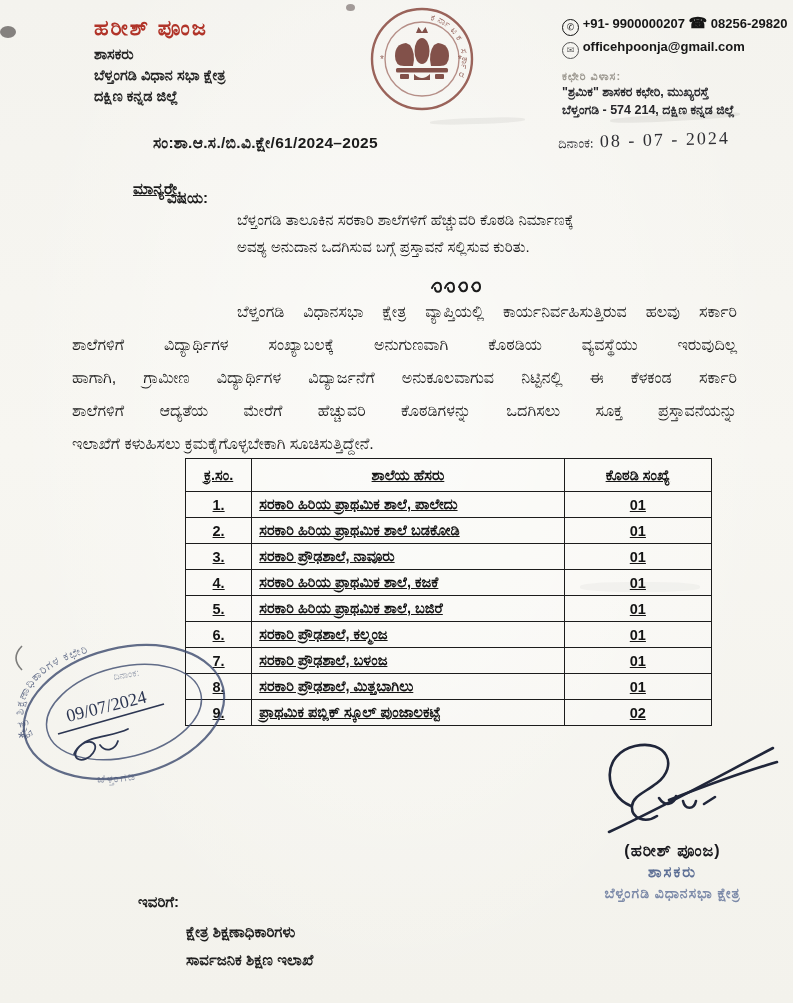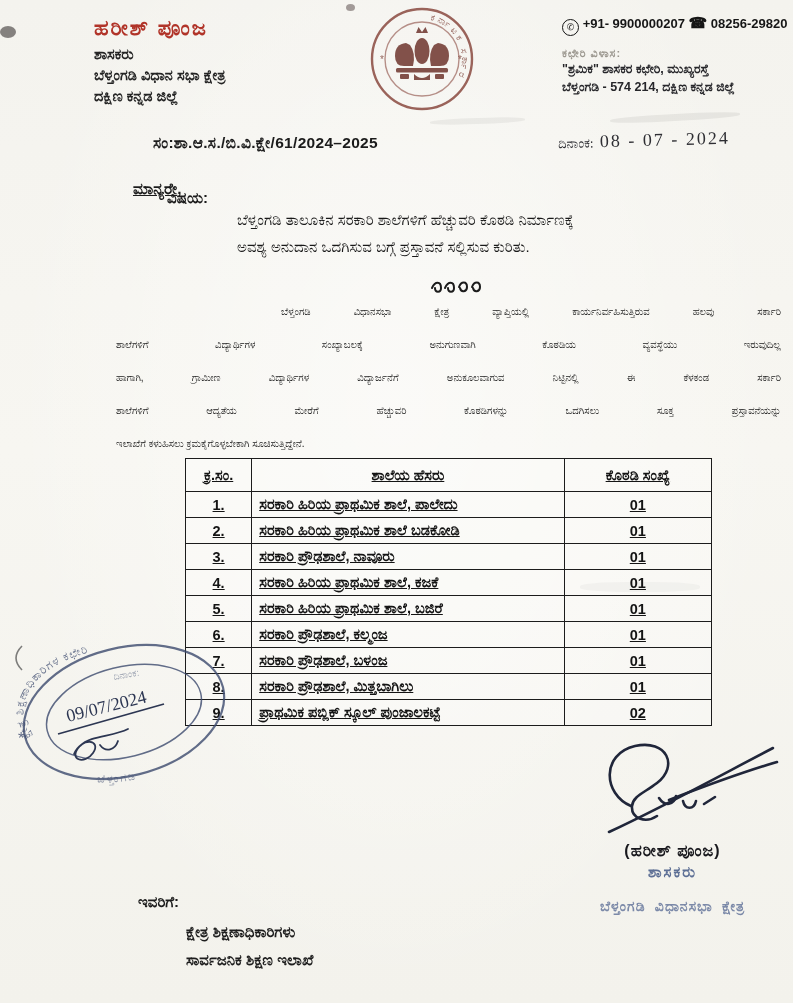--- a/index.html
+++ b/index.html
@@ -23,22 +23,22 @@
   .addr{font-size:12.5px; font-weight:bold; color:#26262a; line-height:18px; white-space:nowrap;}
   
   .ref{font-size:15.5px; font-weight:bold; letter-spacing:.3px;}
   .hand{font-family:cursive; color:#2e2e33;}
   .date-line{font-size:18px; letter-spacing:2px; transform:rotate(-1.5deg);}
   .date-label{font-size:13px; letter-spacing:0;}
   
   .salut{font-size:15.5px; font-weight:bold;}
   .subj-label{font-size:15px; font-weight:bold;}
   .subj-line{font-size:15px; line-height:27px; color:#191919; font-weight:500;}
-  .body-line{font-size:10px; line-height:33px; color:#181818; width:665px;
-             text-align:justify; text-align-last:justify;margin-left:44px;}
+  .body-line{font-size:16px; line-height:33px; color:#181818; width:665px;
+             text-align:justify; text-align-last:justify;}
   .body-line.first{padding-left:165px; width:500px;}
   .body-line.last{text-align-last:left;}
   
   table.schools{border-collapse:collapse; background:rgba(255,255,255,.25);}
   table.schools th, table.schools td{border:1.8px solid #1c1c1c; font-size:14.5px; color:#141414; padding:1px 7px;text-decoration:underline;}
   table.schools th{height:30px; font-weight:bold;}
   table.schools td{height:23px; font-weight:600;}
   td.c, th.c{text-align:center;}
   td.l{text-align:left;}
   
@@ -93,20 +93,24 @@
     </g>
   </svg>
 
   <div class="abs" style="left:562px; top:12px;">
     <div class="contact">
       <span class="cicon">✆</span>
       <span>+91- 9900000207</span>
       <span style="font-size:15px;">☎</span>
       <span>08256-29820</span>
     </div>
+    <div class="contact">
+      <span class="cicon" style="color:#555;border-color:#555;">✉</span>
+      <span>officehpoonja@gmail.com</span>
+    </div>
     <div class="addr-label" style="margin-top:11px;">ಕಛೇರಿ ವಿಳಾಸ:</div>
     <div class="addr">"ಶ್ರಮಿಕ" ಶಾಸಕರ ಕಛೇರಿ, ಮುಖ್ಯರಸ್ತೆ</div>
     <div class="addr">ಬೆಳ್ತಂಗಡಿ - 574 214, ದಕ್ಷಿಣ ಕನ್ನಡ ಜಿಲ್ಲೆ</div>
   </div>
 
   <div class="abs ref" style="left:134px; top:134px;margin-left:19px;">ಸಂ:ಶಾ.ಆ.ಸ./ಬಿ.ವಿ.ಕ್ಷೇ/61/2024–2025</div>
   <div class="abs hand date-line" style="left:558px; top:130px;">
     <span class="date-label">ದಿನಾಂಕ:</span>
     <span>08 - 07 - 2024</span>
   </div>
@@ -215,21 +219,21 @@
     <svg width="210" height="100" viewBox="0 0 210 100" style="margin-left:10px;">
       <g stroke="#20263a" stroke-width="2.6" fill="none" stroke-linecap="round">
         <path d="M58,68 C30,56 28,16 62,8 C94,1 106,28 84,45 C71,55 60,58 59,68 C58,80 72,86 84,78"></path>
         <path d="M36,94 C92,68 150,36 200,10"></path>
         <path d="M96,62 C132,48 170,34 204,24"></path>
         <path d="M86,60 c6,9 15,7 17,-2 m7,5 c2,9 11,9 13,0 m8,3 l11,-7"></path>
       </g>
     </svg>
     <div class="sig-name">(ಹರೀಶ್ ಪೂಂಜ)</div>
     <div class="sig-title" style="margin-top:3px;">ಶಾಸಕರು</div>
-    <div class="sig-line2" style="margin-top:18px;font-family:Liberation Mono, monospace;">ಬೆಳ್ತಂಗಡಿ ವಿಧಾನಸಭಾ ಕ್ಷೇತ್ರ</div>
+    <div class="sig-line2" style="margin-top:4px;">ಬೆಳ್ತಂಗಡಿ ವಿಧಾನಸಭಾ ಕ್ಷೇತ್ರ</div>
   </div>
 
   <div class="abs to-label" style="left:138px; top:893px;">ಇವರಿಗೆ:</div>
   <div class="abs" style="left:186px; top:918px;">
     <div class="to-line">ಕ್ಷೇತ್ರ ಶಿಕ್ಷಣಾಧಿಕಾರಿಗಳು</div>
     <div class="to-line">ಸಾರ್ವಜನಿಕ ಶಿಕ್ಷಣ ಇಲಾಖೆ</div>
   </div>
 
 </div>
 

